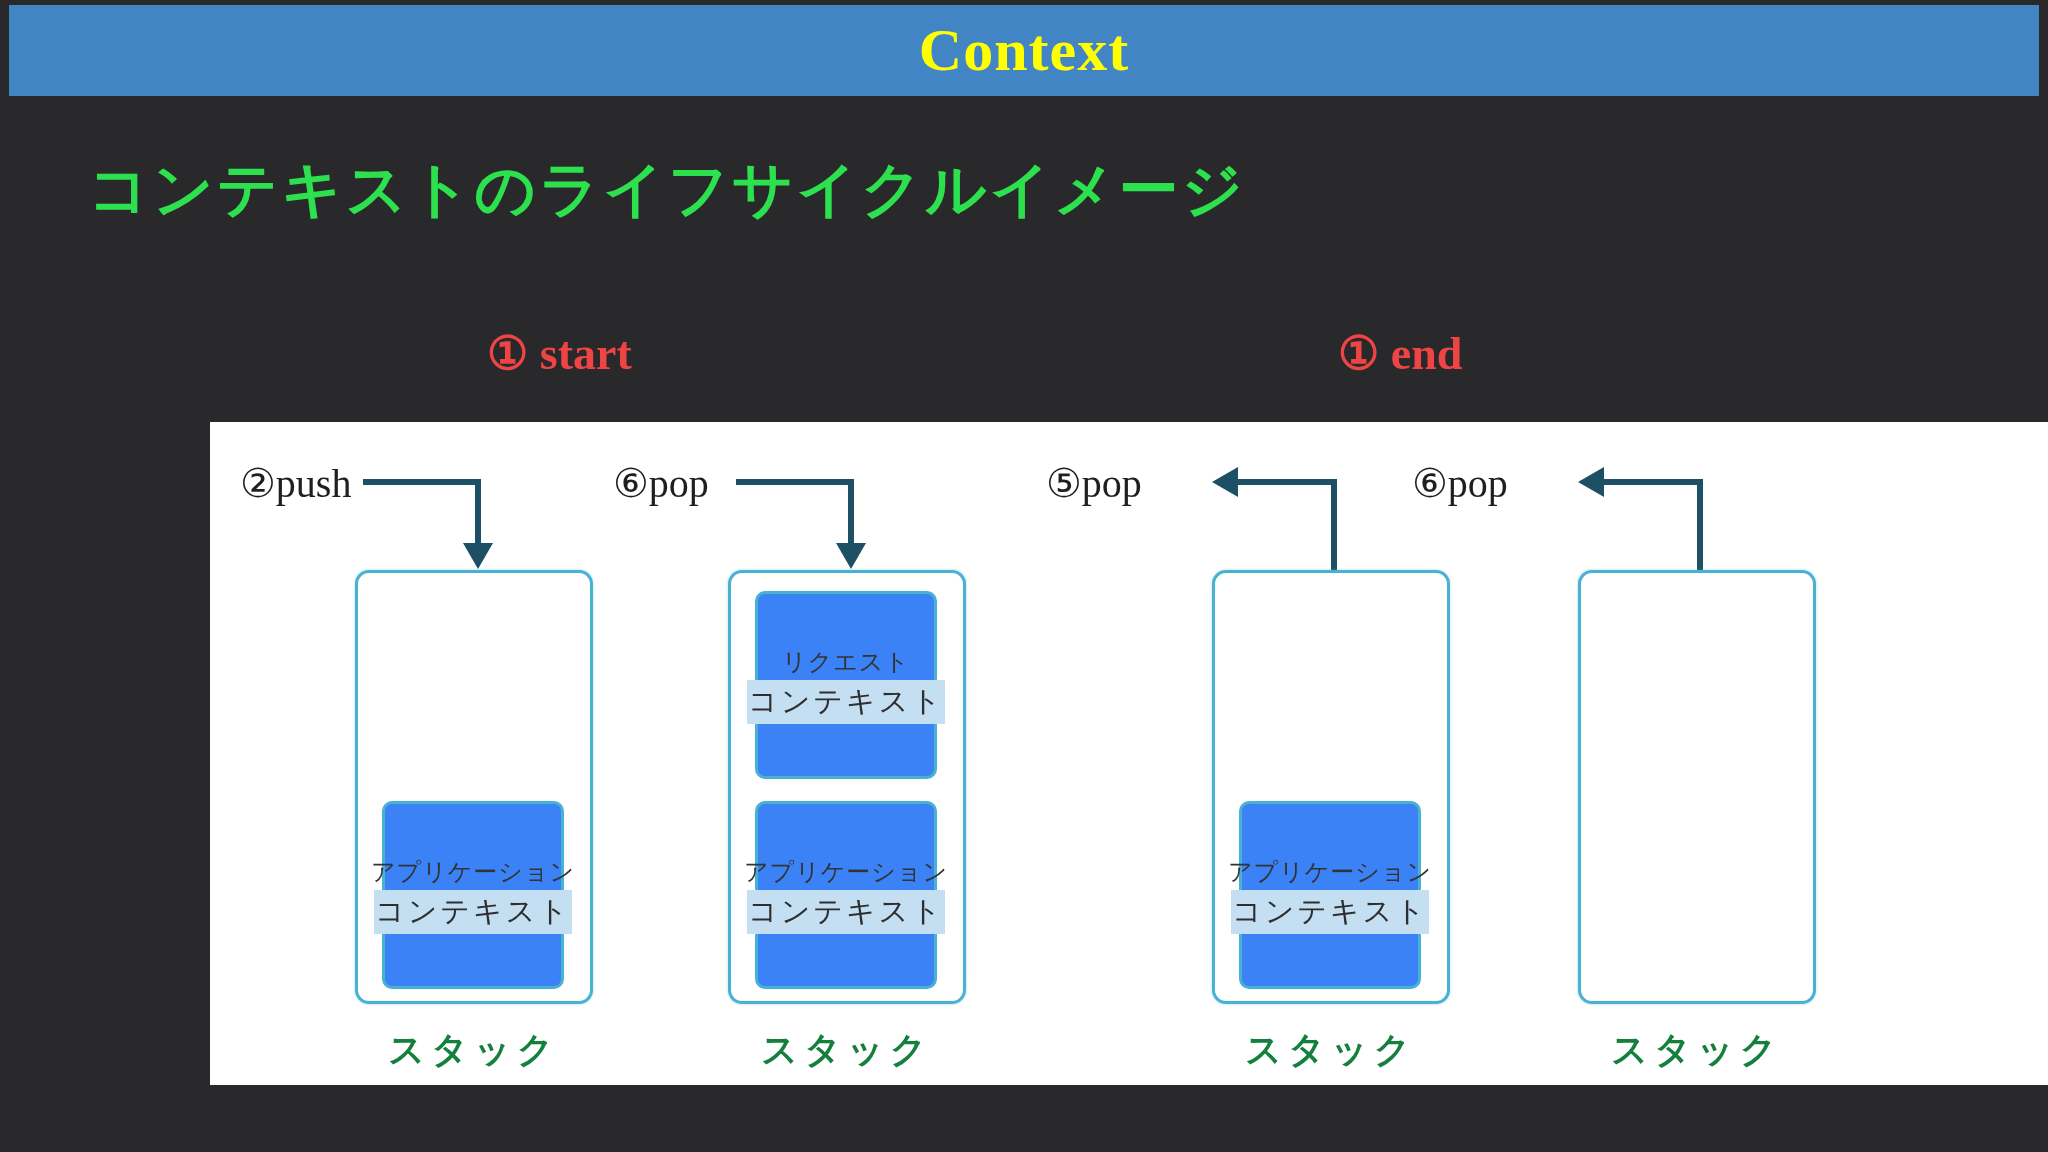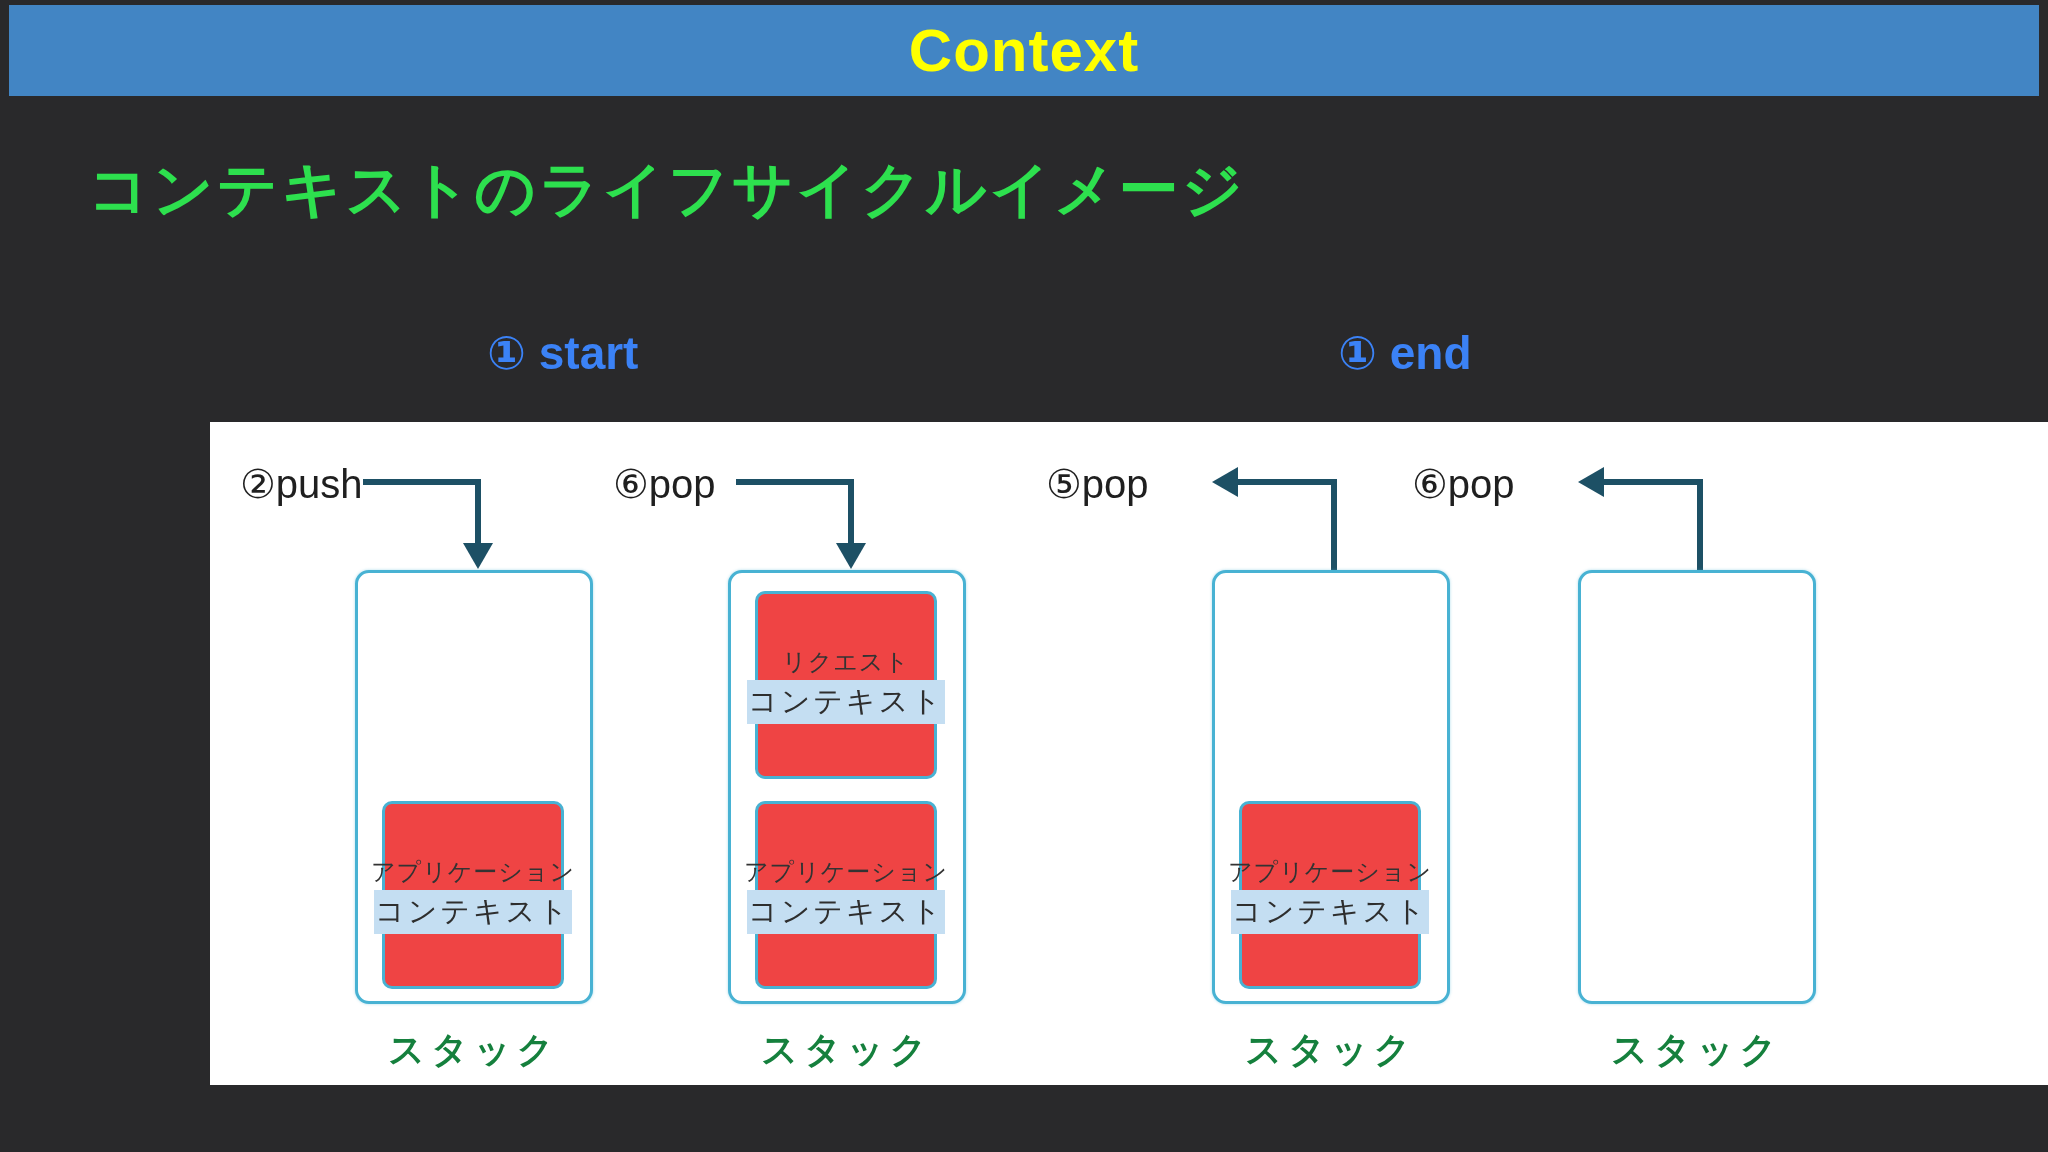--- a/index.html
+++ b/index.html
@@ -5,21 +5,21 @@
   :root{
     --bg:#29292b;
     --header-bg:#4285c4;
     --title-yellow:#ffff00;
     --subtitle-green:#2de04e;
     --boxline:#48b2d3;
     --arrow:#1d5065;
     --hl:#c4def2;
     --panel:#ffffff;
   }
-  *{box-sizing:border-box;margin:0;padding:0;}
+  *{box-sizing:border-box;margin:0;padding:0;font-family:Liberation Serif, serif;}
   body{
     margin:0;
     background:#111;
     font-family:"Liberation Sans","DejaVu Sans",sans-serif;
   }
   .slide{
     position:relative;
     width:2048px;height:1152px;
     background:var(--bg);
     overflow:hidden;
@@ -39,21 +39,21 @@
   .subtitle{
     position:absolute;left:88px;top:150px;
     color:var(--subtitle-green);
     font-size:60px;font-weight:bold;
     letter-spacing:3px;
     white-space:nowrap;
   }
   
   .phase{
     position:absolute;top:326px;
-    color:#3b82f6;font-size:46px;font-weight:bold;
+    color:#ef4444;font-size:46px;font-weight:bold;
     white-space:nowrap;
   }
   .phase-start{left:487px;}
   .phase-end{left:1338px;}
   
   .panel{
     position:relative;
     position:absolute;left:210px;top:422px;width:1948px;height:663px;
     background:var(--panel);
   }
@@ -65,21 +65,21 @@
     width:238px;height:434px;
     border:3px solid var(--boxline);
     border-radius:14px;
     background:#fff;
     box-shadow:0 0 3px rgba(72,178,211,.45);
   }
   .ctx-box{
     position:absolute;left:24px;width:182px;height:188px;
     border:3px solid var(--boxline);
     border-radius:10px;
-    background:#ef4444;
+    background:#3b82f6;
     display:flex;flex-direction:column;align-items:center;justify-content:center;
   }
   .slot-top{top:18px;}
   .slot-bottom{top:228px;}
   .ctx-line1{
     font-size:24px;color:#333;letter-spacing:1px;white-space:nowrap;
   }
   .ctx-line2{
     font-size:29px;color:#2e2e2e;letter-spacing:3px;white-space:nowrap;
     background:var(--hl);

